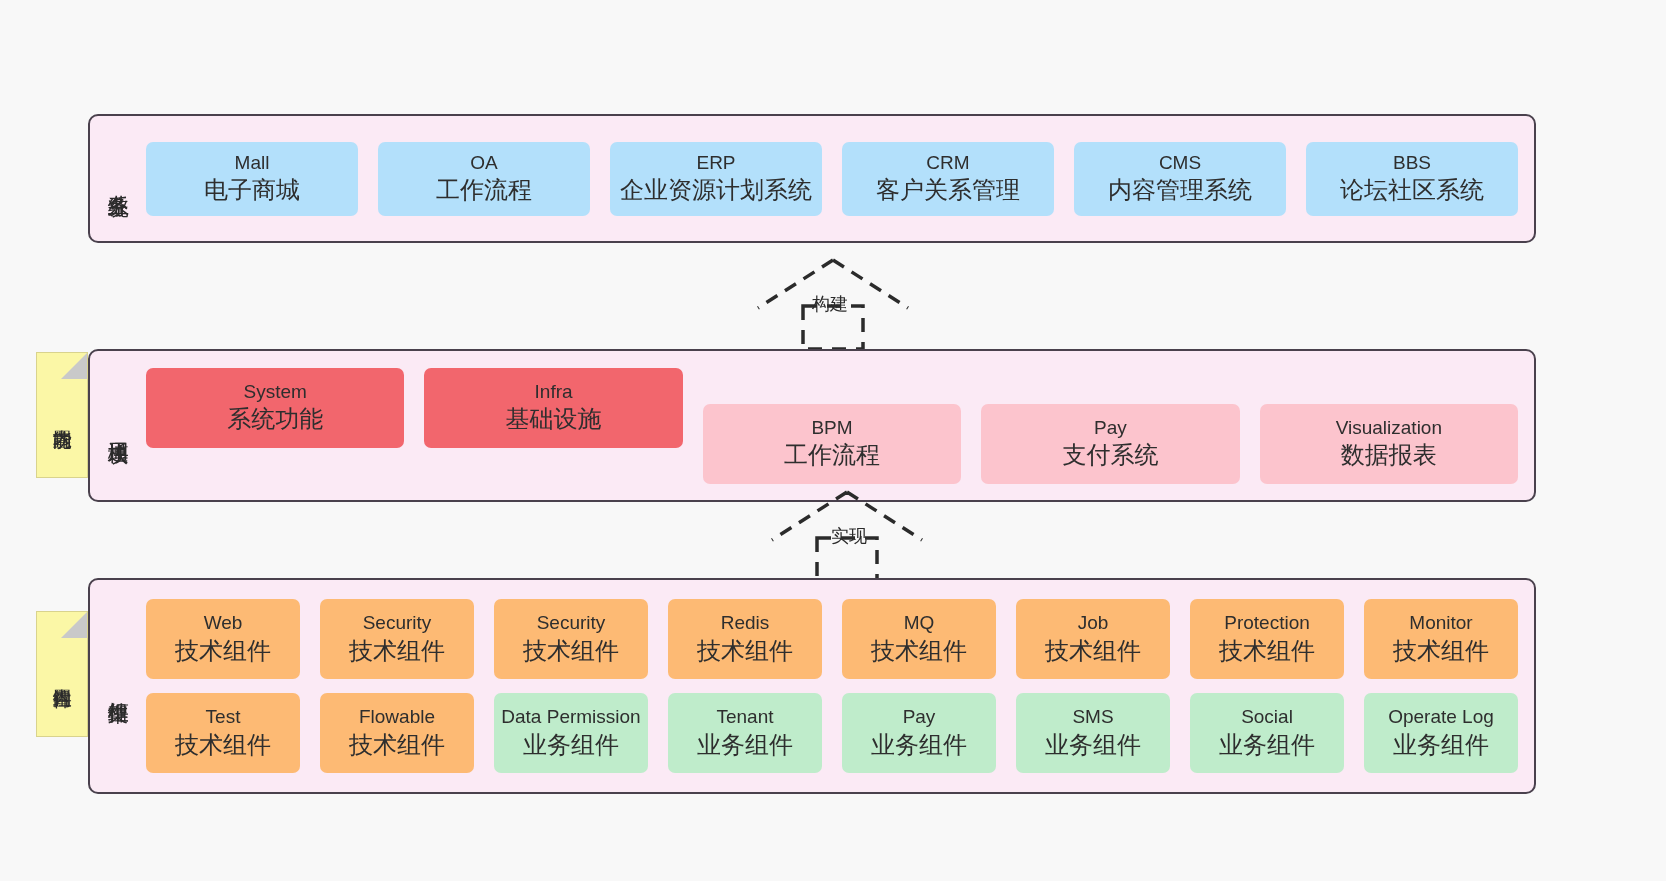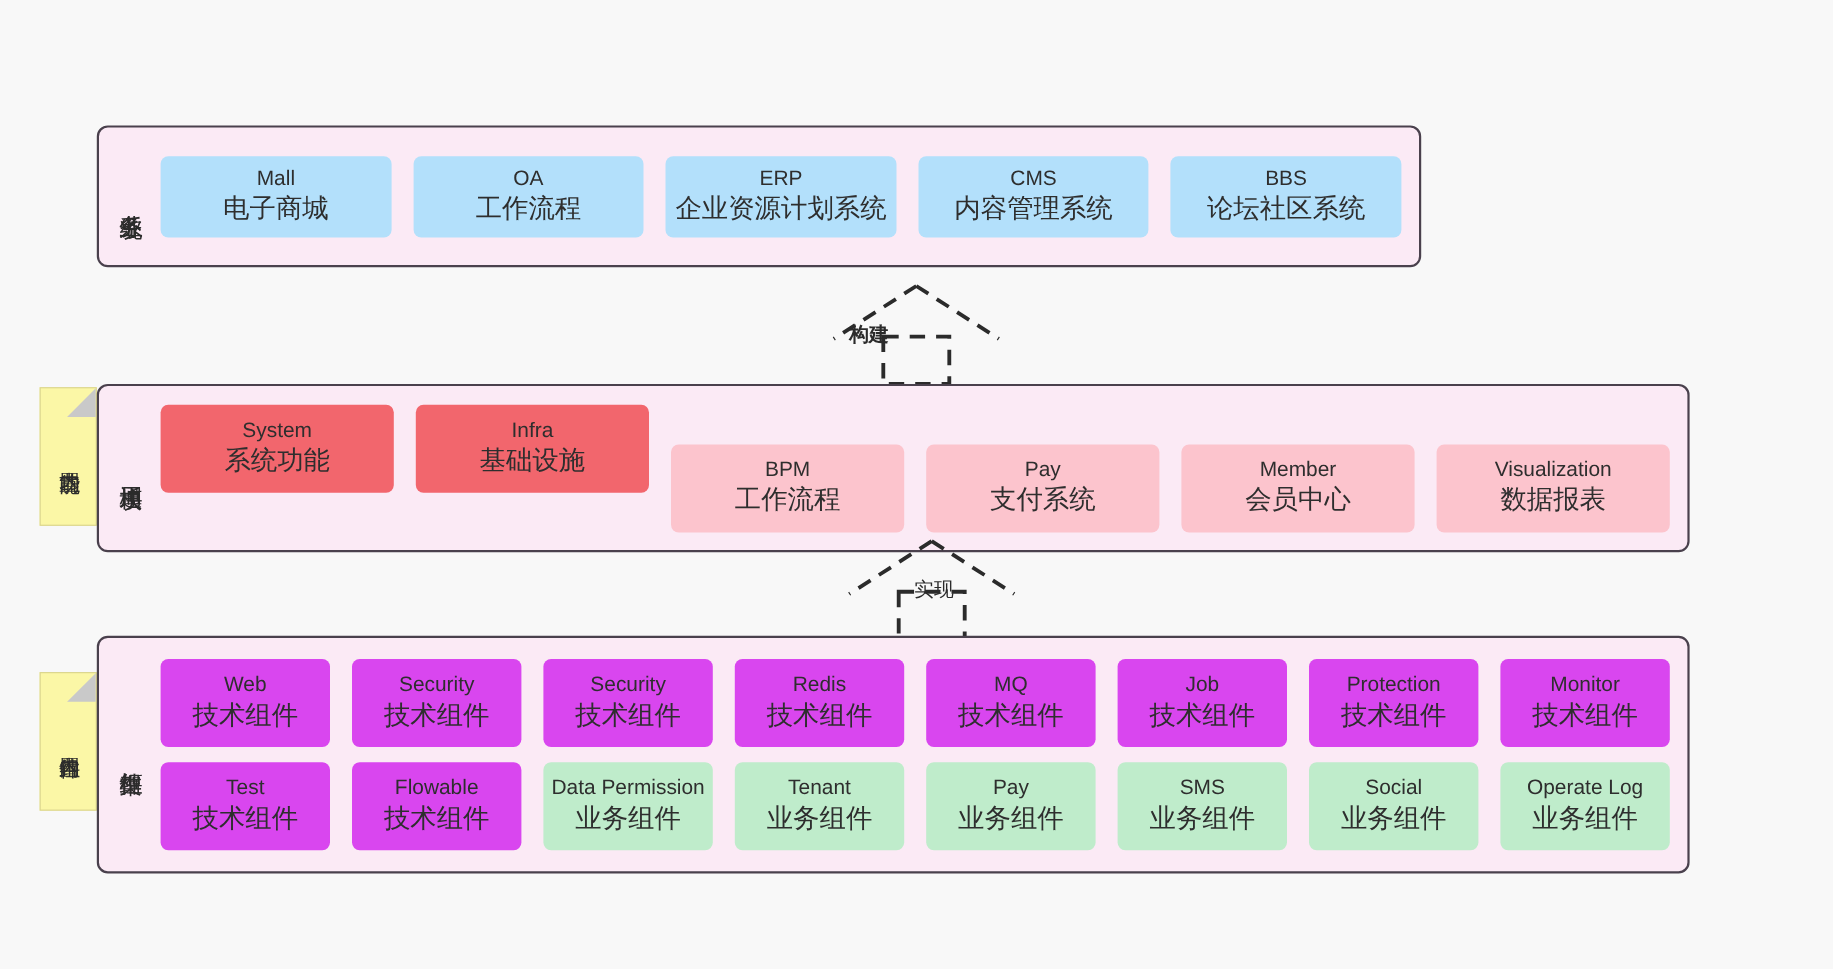--- a/index.html
+++ b/index.html
@@ -65,25 +65,25 @@
     text-align: center;
     font-size: 19px;
     color: #2e2e2e;
     line-height: 1.28;
     padding: 4px 6px;
   }
   .card .sub { font-size: 24px; }
   .card.blue   { background: #b3e0fb; }
   .card.red    { background: #f2666d; }
   .card.pink   { background: #fcc4cd; margin-top: 36px; }
-  .card.green  { background: #d946ef; }
+  .card.green  { background: #fdba74; }
   .card.lgreen { background: #bfeccb; }
 
   
-  #layer-business { left: 88px; top: 114px; width: 1204px; height: 129px; }
+  #layer-business { left: 88px; top: 114px; width: 1448px; height: 129px; }
   #layer-business .layer-body { padding: 0 16px 0 0; }
   #layer-business .card { height: 74px; }
 
   
   #layer-common { left: 88px; top: 349px; width: 1448px; height: 153px; }
   #layer-common .layer-body { padding: 0 16px 0 0; }
   #layer-common .card { height: 80px; }
 
   
   #layer-framework { left: 88px; top: 578px; width: 1448px; height: 216px; }
@@ -120,21 +120,21 @@
   
   .gen-arrow { position: absolute; }
   .gen-label {
     position: absolute;
     font-size: 18px;
     color: #2b2b2b;
     background: transparent;
     white-space: nowrap;
   }
   #arrow-build { left: 748px; top: 256px; width: 170px; height: 96px; }
-  #label-build { left: 772px; top: 292px; font-weight: bold; }
+  #label-build { left: 812px; top: 292px; }
   #arrow-impl  { left: 762px; top: 488px; width: 170px; height: 96px; }
   #label-impl  { left: 831px; top: 524px; }
 </style>
 </head>
 <body>
 
 <div id="canvas">
 
   <div class="layer" id="layer-business">
     <div class="layer-title">业务系统</div>
@@ -146,20 +146,24 @@
         </div>
         <div class="card blue">
           <span>OA</span>
           <span class="sub">工作流程</span>
         </div>
         <div class="card blue">
           <span>ERP</span>
           <span class="sub">企业资源计划系统</span>
         </div>
         <div class="card blue">
+          <span>CRM</span>
+          <span class="sub">客户关系管理</span>
+        </div>
+        <div class="card blue">
           <span>CMS</span>
           <span class="sub">内容管理系统</span>
         </div>
         <div class="card blue">
           <span>BBS</span>
           <span class="sub">论坛社区系统</span>
         </div>
       </div>
     </div>
   </div>
@@ -186,24 +190,20 @@
         </div>
         <div class="card pink">
           <span>BPM</span>
           <span class="sub">工作流程</span>
         </div>
         <div class="card pink">
           <span>Pay</span>
           <span class="sub">支付系统</span>
         </div>
         <div class="card pink">
-          <span>Member</span>
-          <span class="sub">会员中心</span>
-        </div>
-        <div class="card pink">
           <span>Visualization</span>
           <span class="sub">数据报表</span>
         </div>
       </div>
     </div>
   </div>
 
   <svg class="gen-arrow" id="arrow-impl" viewBox="0 0 170 96">
     <path d="M 85 4 L 160 52 M 85 4 L 10 52" fill="none" stroke="#2b2b2b" stroke-width="3.5" stroke-dasharray="13 9" stroke-linecap="butt"></path>
     <path d="M 55 50 L 115 50 L 115 93 L 55 93 Z" fill="none" stroke="#2b2b2b" stroke-width="3.5" stroke-dasharray="14 10"></path>

